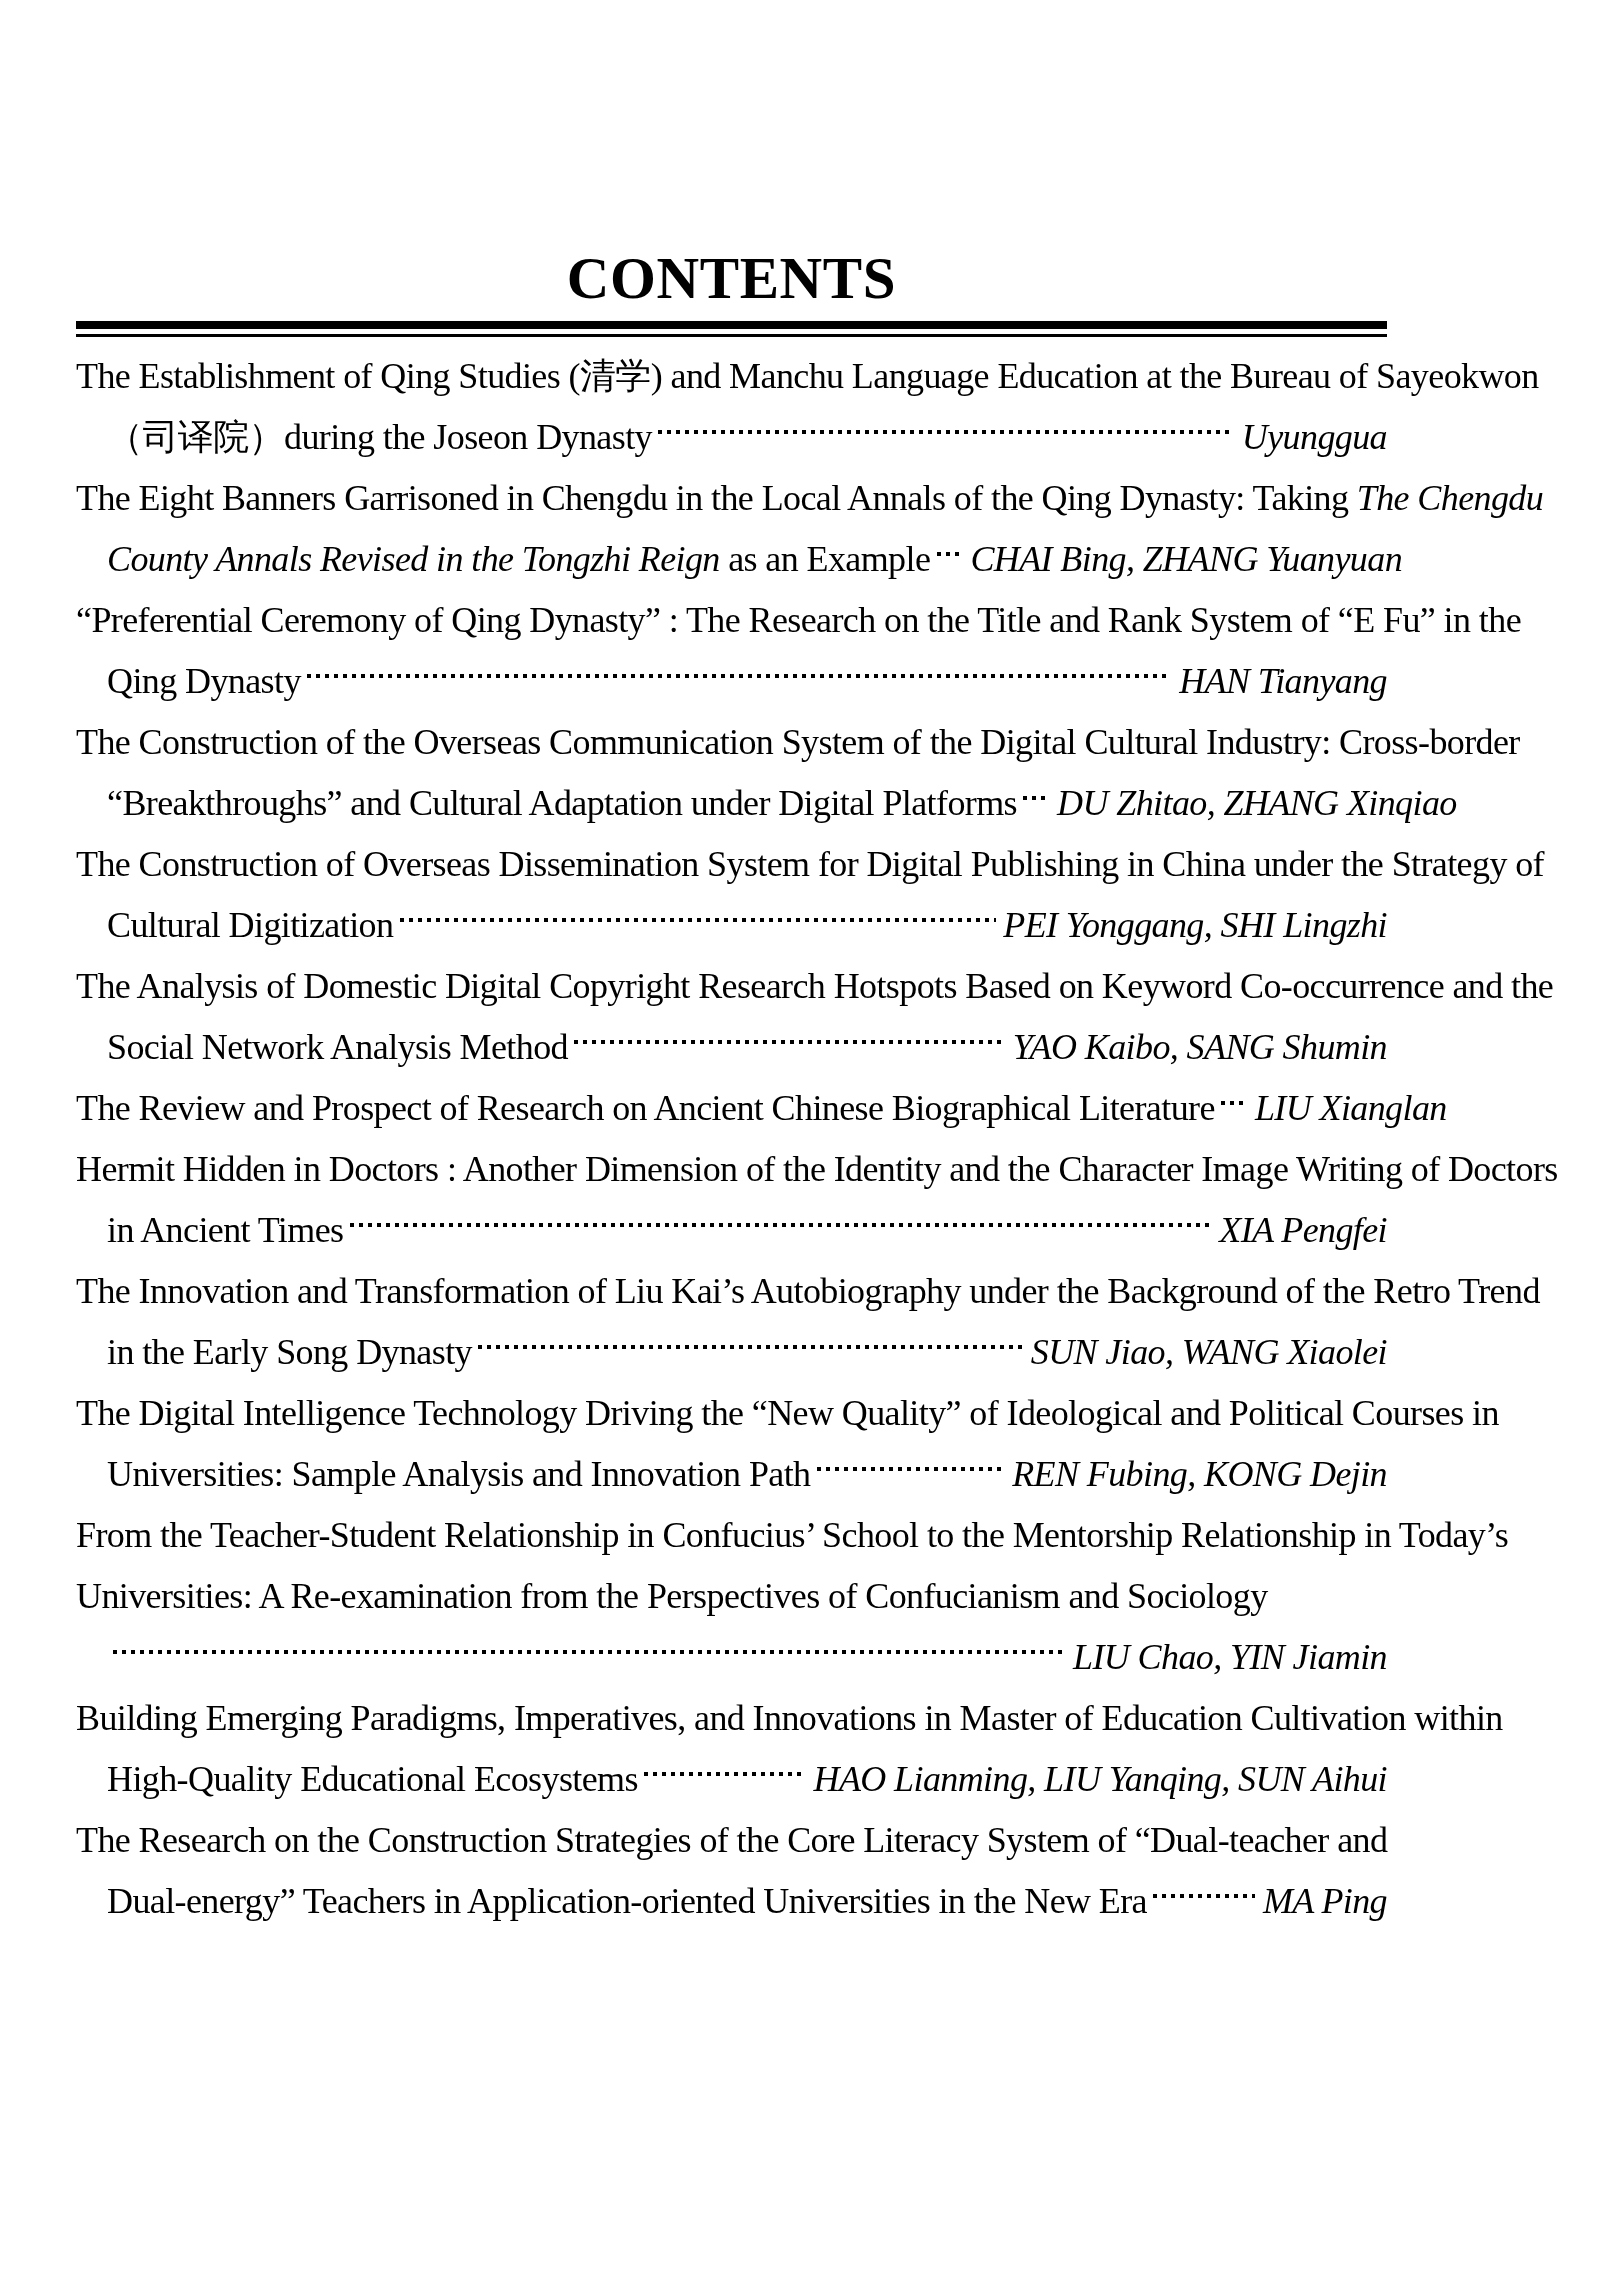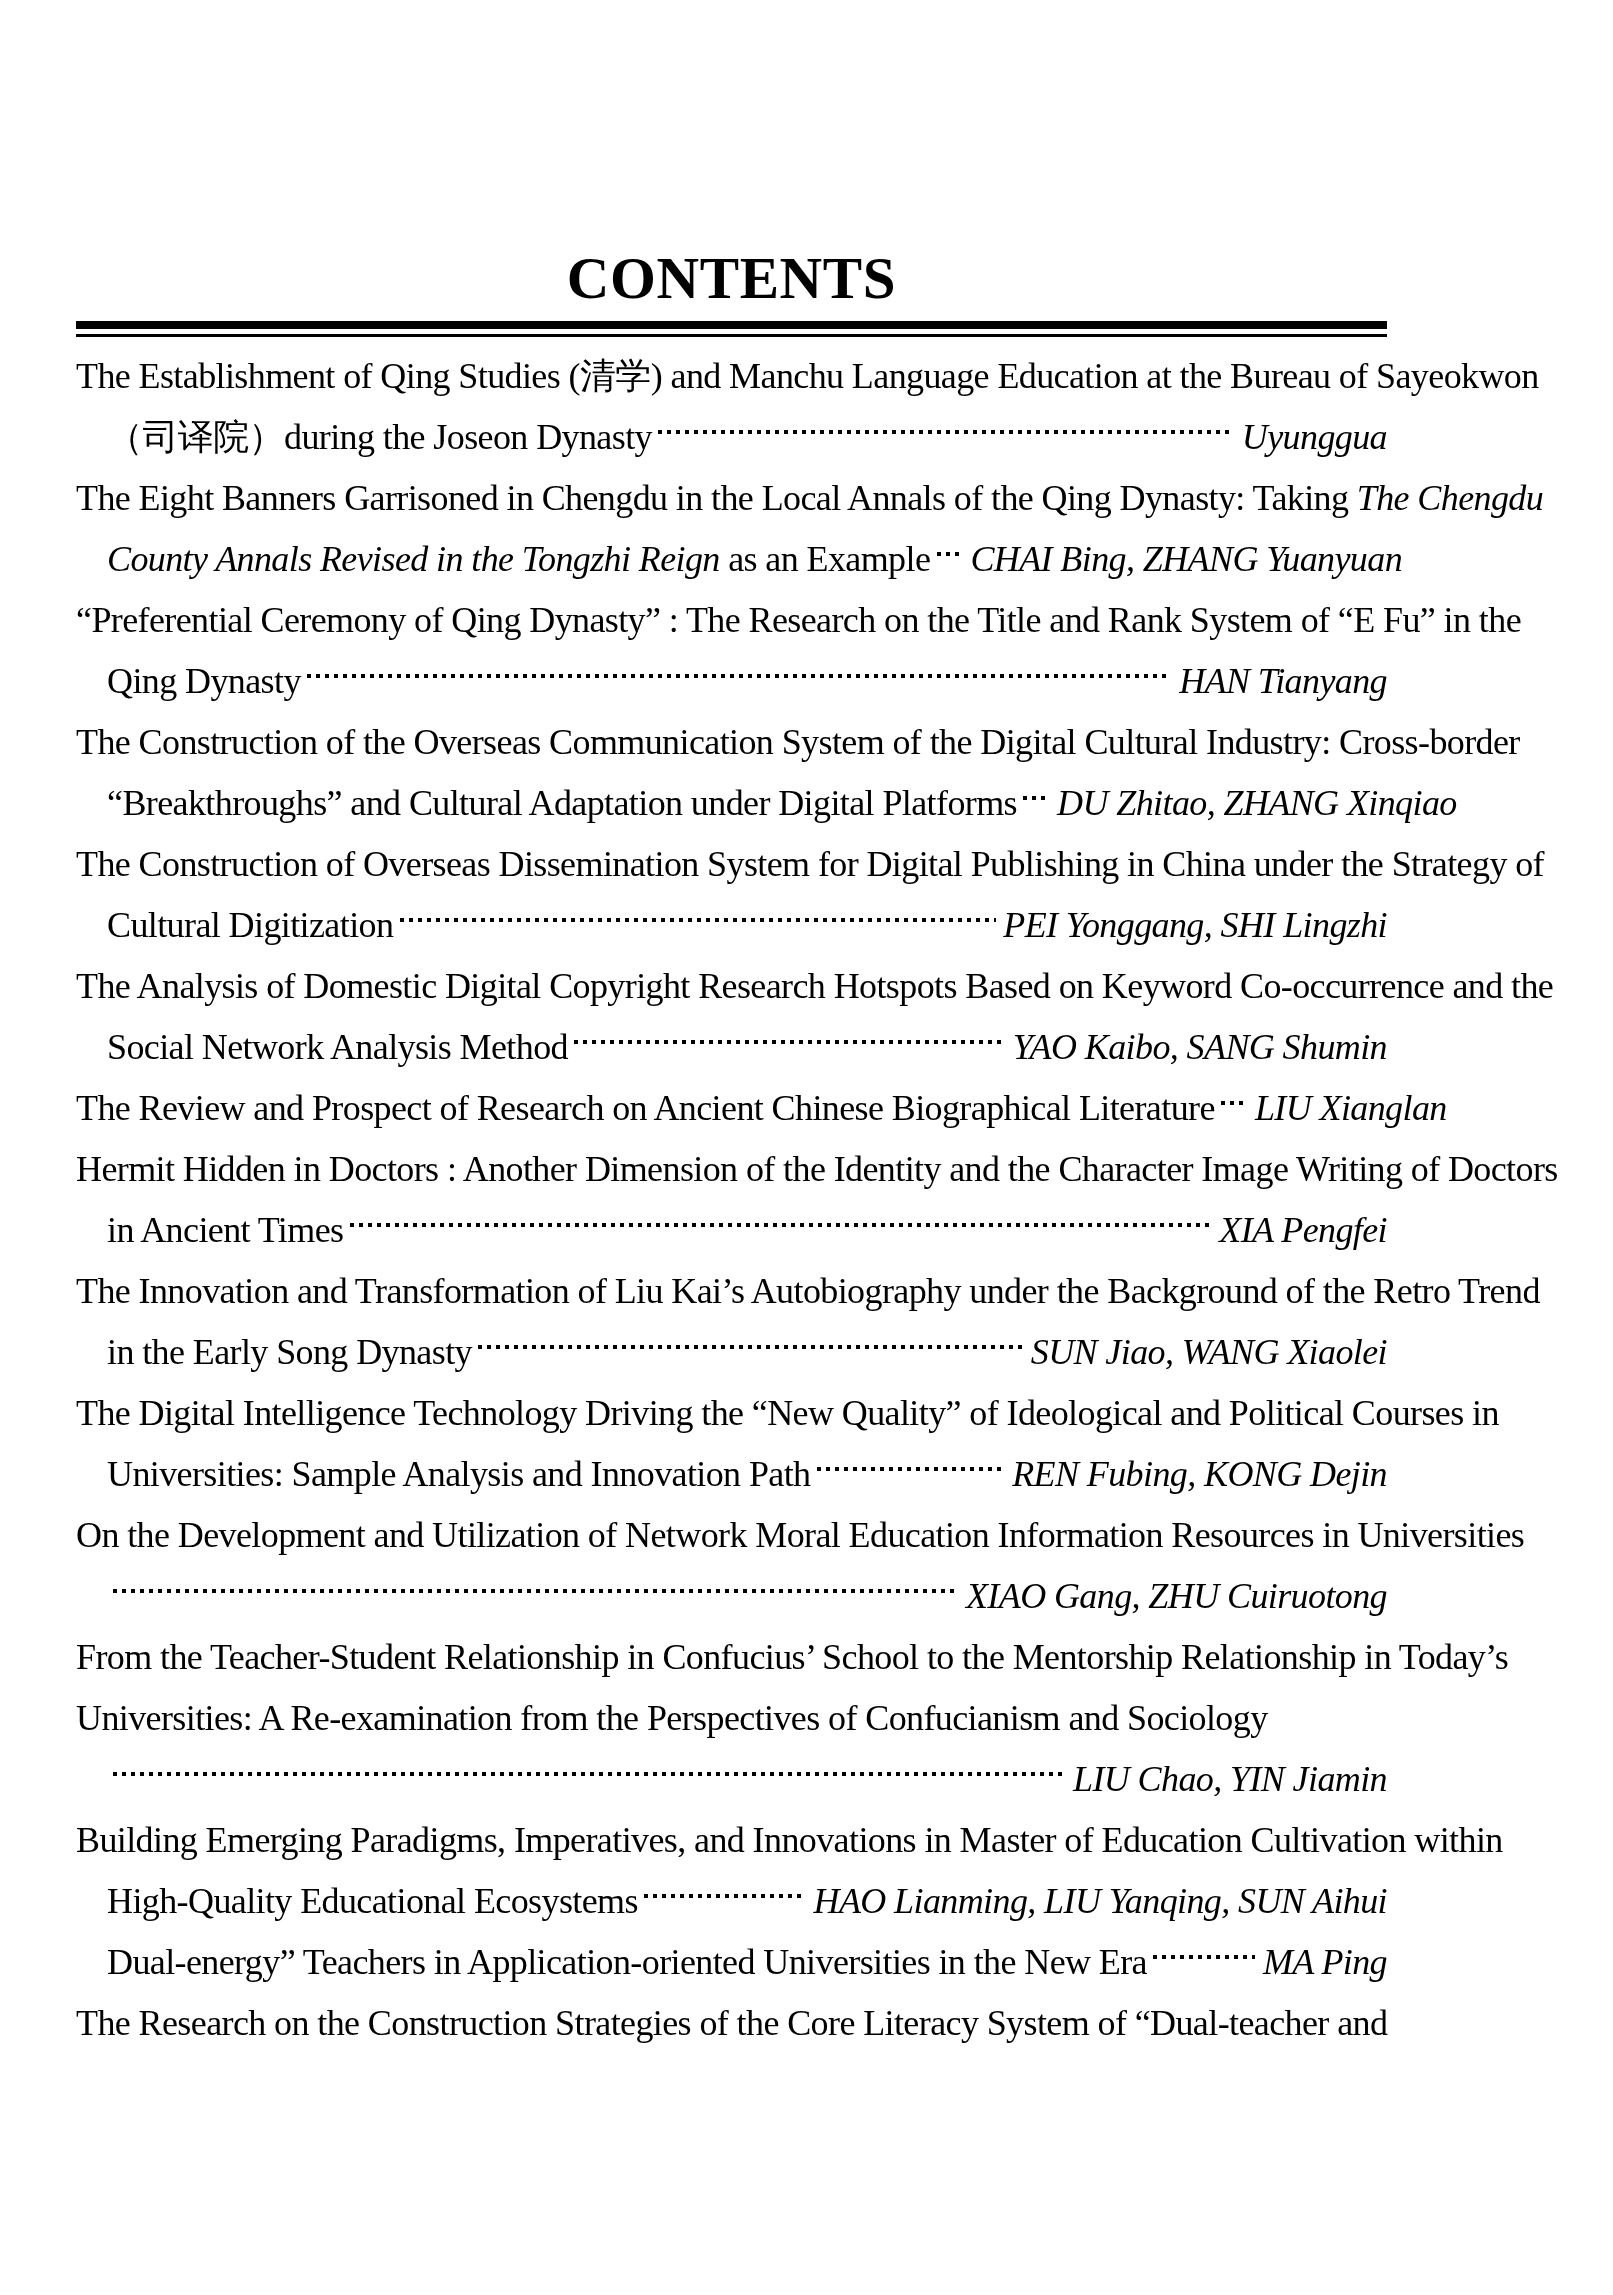--- a/index.html
+++ b/index.html
@@ -140,47 +140,39 @@
       </div>
       <div>
         <div class="line justify"><span class="text"><span>The Digital Intelligence Technology Driving the “New Quality” of Ideological and Political Courses in</span></span></div>
         <div class="line indent flex">
           <span class="text"><span>Universities: Sample Analysis and Innovation Path</span></span>
           <span class="leader"></span>
           <span class="authors">REN Fubing, KONG Dejin</span>
         </div>
       </div>
       <div>
-        <div class="line"><span class="text"><span>On the Development and Utilization of Network Moral Education Information Resources in Universities</span></span></div>
-        <div class="line indent flex">
-          <span class="text"></span>
-          <span class="leader"></span>
-          <span class="authors">XIAO Gang, ZHU Cuiruotong</span>
-        </div>
-      </div>
-      <div>
         <div class="line justify"><span class="text"><span>From the Teacher-Student Relationship in Confucius’ School to the Mentorship Relationship in Today’s</span></span></div>
         <div class="line"><span class="text"><span>Universities: A Re-examination from the Perspectives of Confucianism and Sociology</span></span></div>
         <div class="line indent flex">
           <span class="text"></span>
           <span class="leader"></span>
           <span class="authors">LIU Chao, YIN Jiamin</span>
         </div>
       </div>
       <div>
         <div class="line justify"><span class="text"><span>Building Emerging Paradigms, Imperatives, and Innovations in Master of Education Cultivation within</span></span></div>
         <div class="line indent flex">
           <span class="text"><span>High-Quality Educational Ecosystems</span></span>
           <span class="leader"></span>
           <span class="authors">HAO Lianming, LIU Yanqing, SUN Aihui</span>
         </div>
       </div>
       <div>
+        <div class="line justify"><span class="text"><span>The Research on the Construction Strategies of the Core Literacy System of “Dual-teacher and</span></span></div>
         <div class="line indent flex">
           <span class="text"><span>Dual-energy” Teachers in Application-oriented Universities in the New Era</span></span>
           <span class="leader"></span>
           <span class="authors">MA Ping</span>
         </div>
-        <div class="line justify"><span class="text"><span>The Research on the Construction Strategies of the Core Literacy System of “Dual-teacher and</span></span></div>
       </div>
     </div>
 </div>
 
 
 </body></html>

